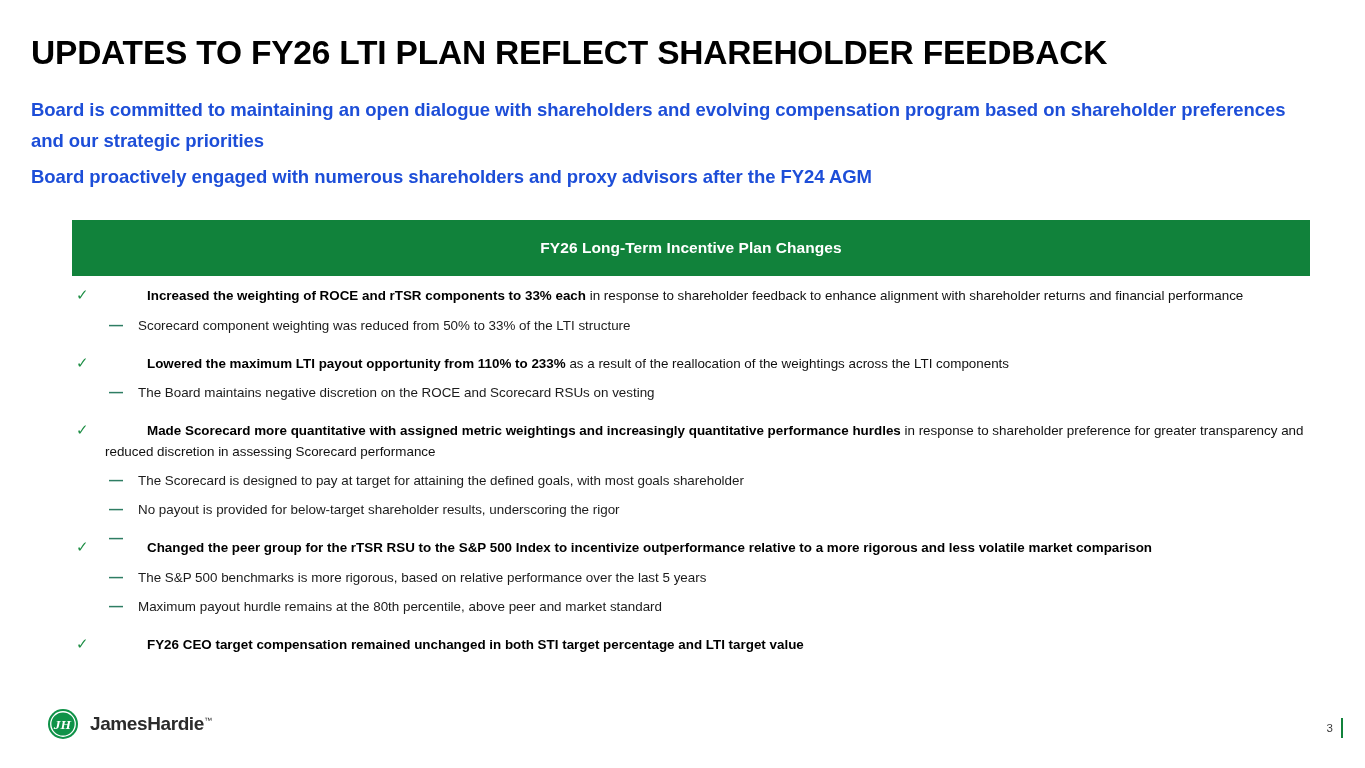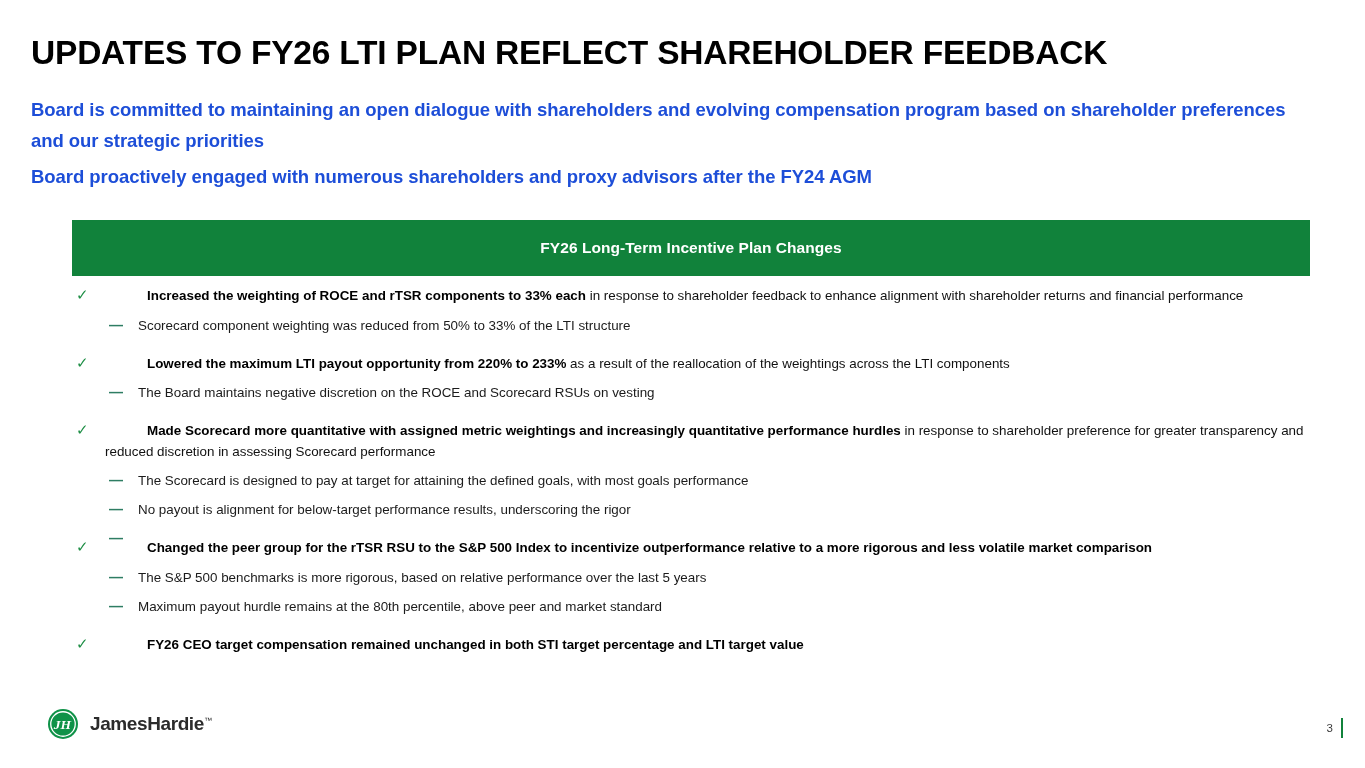--- a/index.html
+++ b/index.html
@@ -191,26 +191,26 @@
   </div>
 
   <div class="table-header">
     <span class="table-header-label">FY26 Long-Term Incentive Plan Changes</span>
   </div>
 
   <div class="bullets">
       <div class="bullet-l1"><span class="check-icon">✓</span><span class="b-strong">Increased the weighting of ROCE and rTSR components to 33% each</span><span class="b-rest"> in response to shareholder feedback to enhance alignment with shareholder returns and financial performance</span></div>
       <div class="bullet-l2"><span class="dash-icon">—</span><span>Scorecard component weighting was reduced from 50% to 33% of the LTI structure</span></div>
       <div class="group-gap"></div>
-      <div class="bullet-l1"><span class="check-icon">✓</span><span class="b-strong">Lowered the maximum LTI payout opportunity from 220% to 233%</span><span class="b-rest"> as a result of the reallocation of the weightings across the LTI components</span></div>
+      <div class="bullet-l1"><span class="check-icon">✓</span><span class="b-strong">Lowered the maximum LTI payout opportunity from 110% to 233%</span><span class="b-rest"> as a result of the reallocation of the weightings across the LTI components</span></div>
       <div class="bullet-l2"><span class="dash-icon">—</span><span>The Board maintains negative discretion on the ROCE and Scorecard RSUs on vesting</span></div>
       <div class="group-gap"></div>
       <div class="bullet-l1"><span class="check-icon">✓</span><span class="b-strong">Made Scorecard more quantitative with assigned metric weightings and increasingly quantitative performance hurdles</span><span class="b-rest"> in response to shareholder preference for greater transparency and reduced discretion in assessing Scorecard performance</span></div>
-      <div class="bullet-l2"><span class="dash-icon">—</span><span>The Scorecard is designed to pay at target for attaining the defined goals, with most goals performance</span></div>
-      <div class="bullet-l2"><span class="dash-icon">—</span><span>No payout is alignment for below-target performance results, underscoring the rigor</span></div>
+      <div class="bullet-l2"><span class="dash-icon">—</span><span>The Scorecard is designed to pay at target for attaining the defined goals, with most goals shareholder</span></div>
+      <div class="bullet-l2"><span class="dash-icon">—</span><span>No payout is provided for below-target shareholder results, underscoring the rigor</span></div>
       <div class="bullet-l2"><span class="dash-icon">—</span></div>
       <div class="group-gap"></div>
       <div class="bullet-l1"><span class="check-icon">✓</span><span class="b-strong">Changed the peer group for the rTSR RSU to the S&amp;P 500 Index to incentivize outperformance relative to a more rigorous and less volatile market comparison</span></div>
       <div class="bullet-l2"><span class="dash-icon">—</span><span>The S&amp;P 500 benchmarks is more rigorous, based on relative performance over the last 5 years</span></div>
       <div class="bullet-l2"><span class="dash-icon">—</span><span>Maximum payout hurdle remains at the 80th percentile, above peer and market standard</span></div>
       <div class="group-gap"></div>
       <div class="bullet-l1"><span class="check-icon">✓</span><span class="b-strong">FY26 CEO target compensation remained unchanged in both STI target percentage and LTI target value</span></div>
     </div>
 
   <div class="footer-logo">

